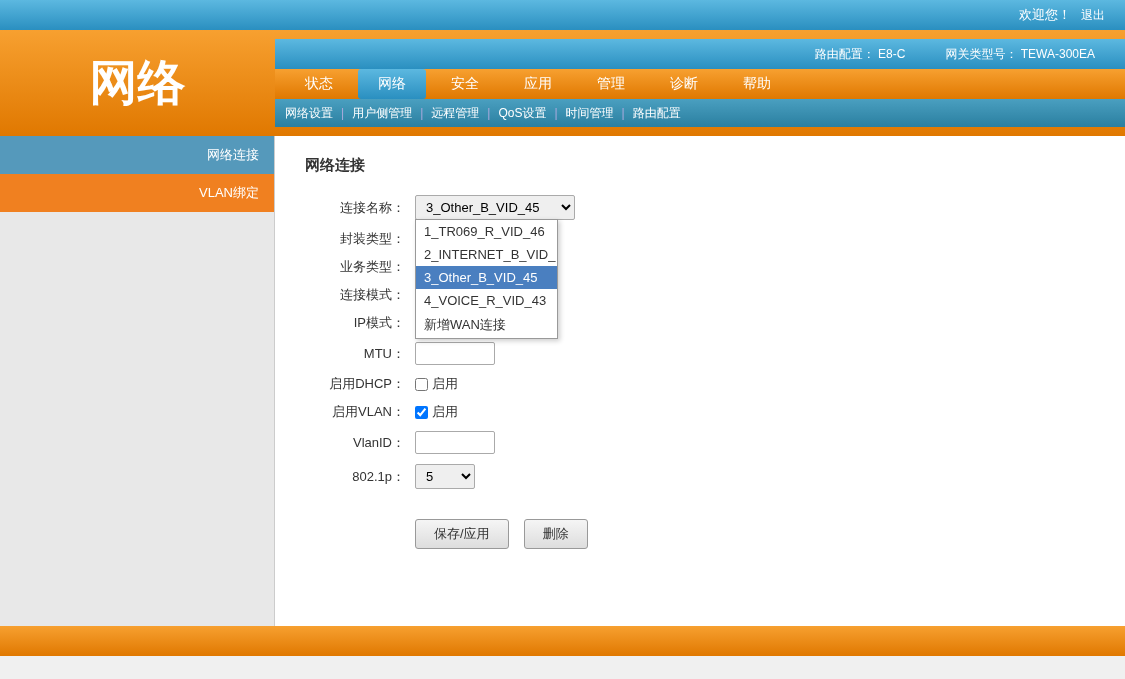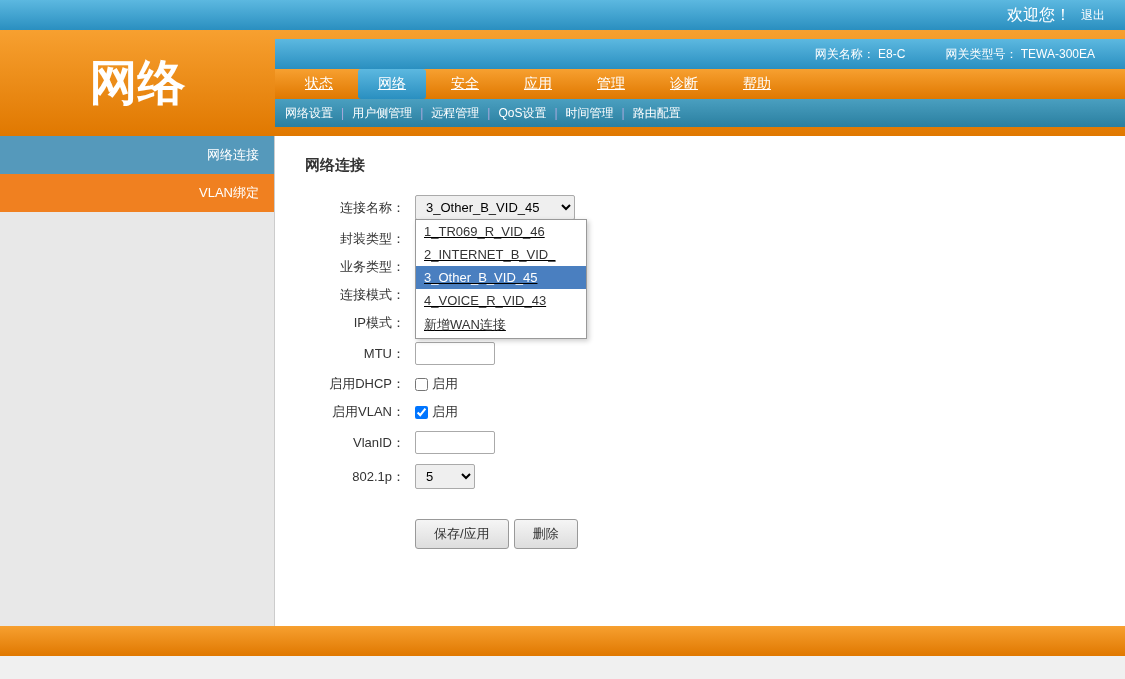--- a/index.html
+++ b/index.html
@@ -8,21 +8,21 @@
     
     .top-bar {
       background: linear-gradient(to bottom, #5cb8e0, #2a8fc0);
       height: 30px;
       display: flex;
       align-items: center;
       justify-content: flex-end;
       padding-right: 20px;
       gap: 10px;
     }
-    .top-bar span { color: white; font-size: 16px; }
+    .top-bar span { color: white; font-size: 13px; }
     .top-bar a { color: white; font-size: 12px; text-decoration: none; cursor: pointer; }
 
     
     .header {
       background: linear-gradient(to bottom, #f7a030, #e07800);
       height: 106px;
       display: flex;
       align-items: center;
       position: relative;
     }
@@ -62,21 +62,20 @@
       padding-left: 10px;
       gap: 5px;
       flex: 1;
     }
     .nav-item {
       color: white;
       padding: 6px 20px;
       cursor: pointer;
       font-size: 14px;
       border-radius: 3px;
-      text-decoration: underline;
     }
     .nav-item.active {
       background: linear-gradient(to bottom, #5cb8e0, #2a8fc0);
       border-radius: 3px;
     }
 
     
     .sub-nav {
       background: linear-gradient(to bottom, #4a9fc0, #2a7fa0);
       height: 28px;
@@ -199,21 +198,21 @@
   <a data-name="logout-link">退出</a>
 </div>
 
 <div class="header" data-name="header">
   <div class="logo-area" data-name="logo-area">
     <span class="logo-text" data-name="logo-text">网络</span>
   </div>
   <div class="header-right" data-name="header-right">
     <div class="gateway-info" data-name="gateway-info">
       <span data-name="gateway-name-label">
-        <span>网关名称：</span>
+        <span>路由配置：</span>
         <span data-name="gateway-name-value">E8-C</span>
       </span>
       <span data-name="gateway-type-label">
         <span>网关类型号：</span>
         <span data-name="gateway-type-value">TEWA-300EA</span>
       </span>
     </div>
     <div class="nav-bar" data-name="nav-bar">
       <div class="nav-item" data-name="nav-status">状态</div>
       <div class="nav-item active" data-name="nav-network">网络</div>
@@ -339,21 +338,21 @@
             <option selected="" data-name="dot1p-5">5</option>
             <option data-name="dot1p-6">6</option>
             <option data-name="dot1p-7">7</option>
           </select>
         </div>
       </div>
 
 
       <div class="form-row" style="margin-top: 20px; margin-left: 110px;" data-name="button-row">
         <button class="btn" data-name="save-button">保存/应用</button>
-        <button class="btn" style="margin-left: 5px;" data-name="delete-button">删除</button>
+        <button class="btn" style="margin-left: 15px;" data-name="delete-button">删除</button>
       </div>
 
     </div>
   </div>
 </div>
 
 <div class="footer" data-name="footer"></div>
 
 <style>
   
@@ -369,25 +368,24 @@
   [data-name="connection-name-dropdown-container"] {
     position: relative;
   }
   [data-name="connection-name-dropdown-container"] select {
     visibility: visible;
   }
   .dropdown-list {
     position: absolute;
     top: 24px;
     left: 0;
-    width: 172px;
+    width: 143px;
     border: 1px solid #999;
     z-index: 300;
     background: white;
-    text-decoration: underline;
   }
 
   
   [data-name="encap-type-row"] { margin-top: 5px; }
 
   
   [data-name="encap-type-row"] { margin-top: 0 !important; }
 
   
   .content > [data-name="network-form"] {

